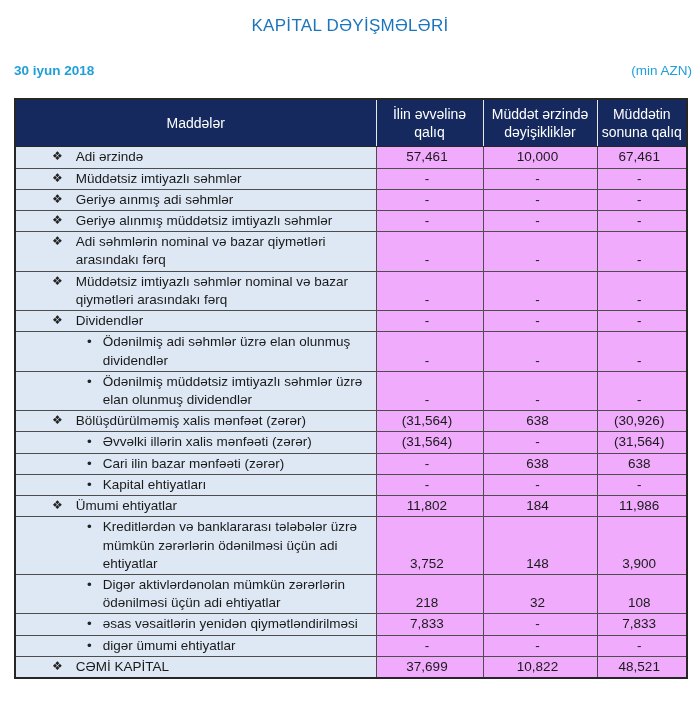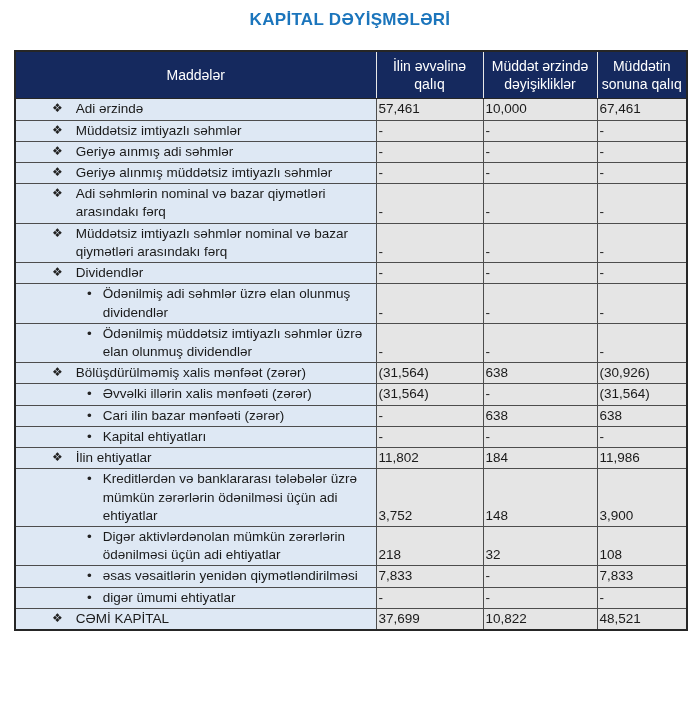--- a/index.html
+++ b/index.html
@@ -6,25 +6,25 @@
   html, body { margin: 0; padding: 0; background: #ffffff; }
   body {
     width: 700px; height: 715px;
     font-family: "Liberation Sans", "DejaVu Sans", sans-serif;
     color: #1a1a1a;
     overflow: hidden;
   }
   .page { width: 700px; height: 715px; padding: 8px 8px 0 8px; }
 
   .title {
-    margin: 2px 0 0 0;
+    margin: 8px 0 0 0;
     text-align: center;
     color: #1B75BC;
     font-size: 17px;
-    font-weight: bold;
+    font-weight: normal;
     letter-spacing: 0.3px;
   }
 
   .subheader {
     display: flex;
     justify-content: space-between;
     align-items: baseline;
     margin: 27px 0 0 6px;
     padding-right: 0px;
   }
@@ -58,39 +58,43 @@
     line-height: 1.3;
   }
 
   tbody td { border: 1px solid #4d4d4d; }
   td.label-cell {
     background: #DEE8F4;
     padding: 1px 6px 1px 0;
     vertical-align: top;
   }
   td.value-cell {
-    background: #e5e5e5;
-    text-align: left;
+    background: #f0abfc;
+    text-align: center;
     vertical-align: bottom;
     padding: 1px 7px 1px 2px;
   }
 
   .lab { display: flex; align-items: flex-start; }
   .lab .bullet { flex: 0 0 auto; }
   .lab.lvl1 .bullet { margin-left: 36px; margin-right: 13px; font-size: 12px; color: #222222; }
   .lab.lvl2 .bullet { margin-left: 71px; margin-right: 11px; font-size: 13.5px; color: #222222; }
   .lab .lab-text { flex: 1 1 auto; }
 </style>
 </head>
 <body>
 
 <div class="page">
 
   <h1 class="title">KAPİTAL DƏYİŞMƏLƏRİ</h1>
 
+  <div class="subheader">
+    <span class="date">30 iyun 2018</span>
+    <span class="unit">(min AZN)</span>
+  </div>
 
   <table class="capital">
     <colgroup>
       <col class="c-label">
       <col class="c-v1">
       <col class="c-v2">
       <col class="c-v3">
     </colgroup>
     <thead>
       <tr>
@@ -241,21 +245,21 @@
             </div>
           </td>
           <td class="value-cell">-</td>
           <td class="value-cell">-</td>
           <td class="value-cell">-</td>
         </tr>
         <tr>
           <td class="label-cell">
             <div class="lab lvl1">
               <span class="bullet">❖</span>
-              <span class="lab-text">İlin ehtiyatlar</span>
+              <span class="lab-text">Ümumi ehtiyatlar</span>
             </div>
           </td>
           <td class="value-cell">11,802</td>
           <td class="value-cell">184</td>
           <td class="value-cell">11,986</td>
         </tr>
         <tr>
           <td class="label-cell">
             <div class="lab lvl2">
               <span class="bullet">•</span>

